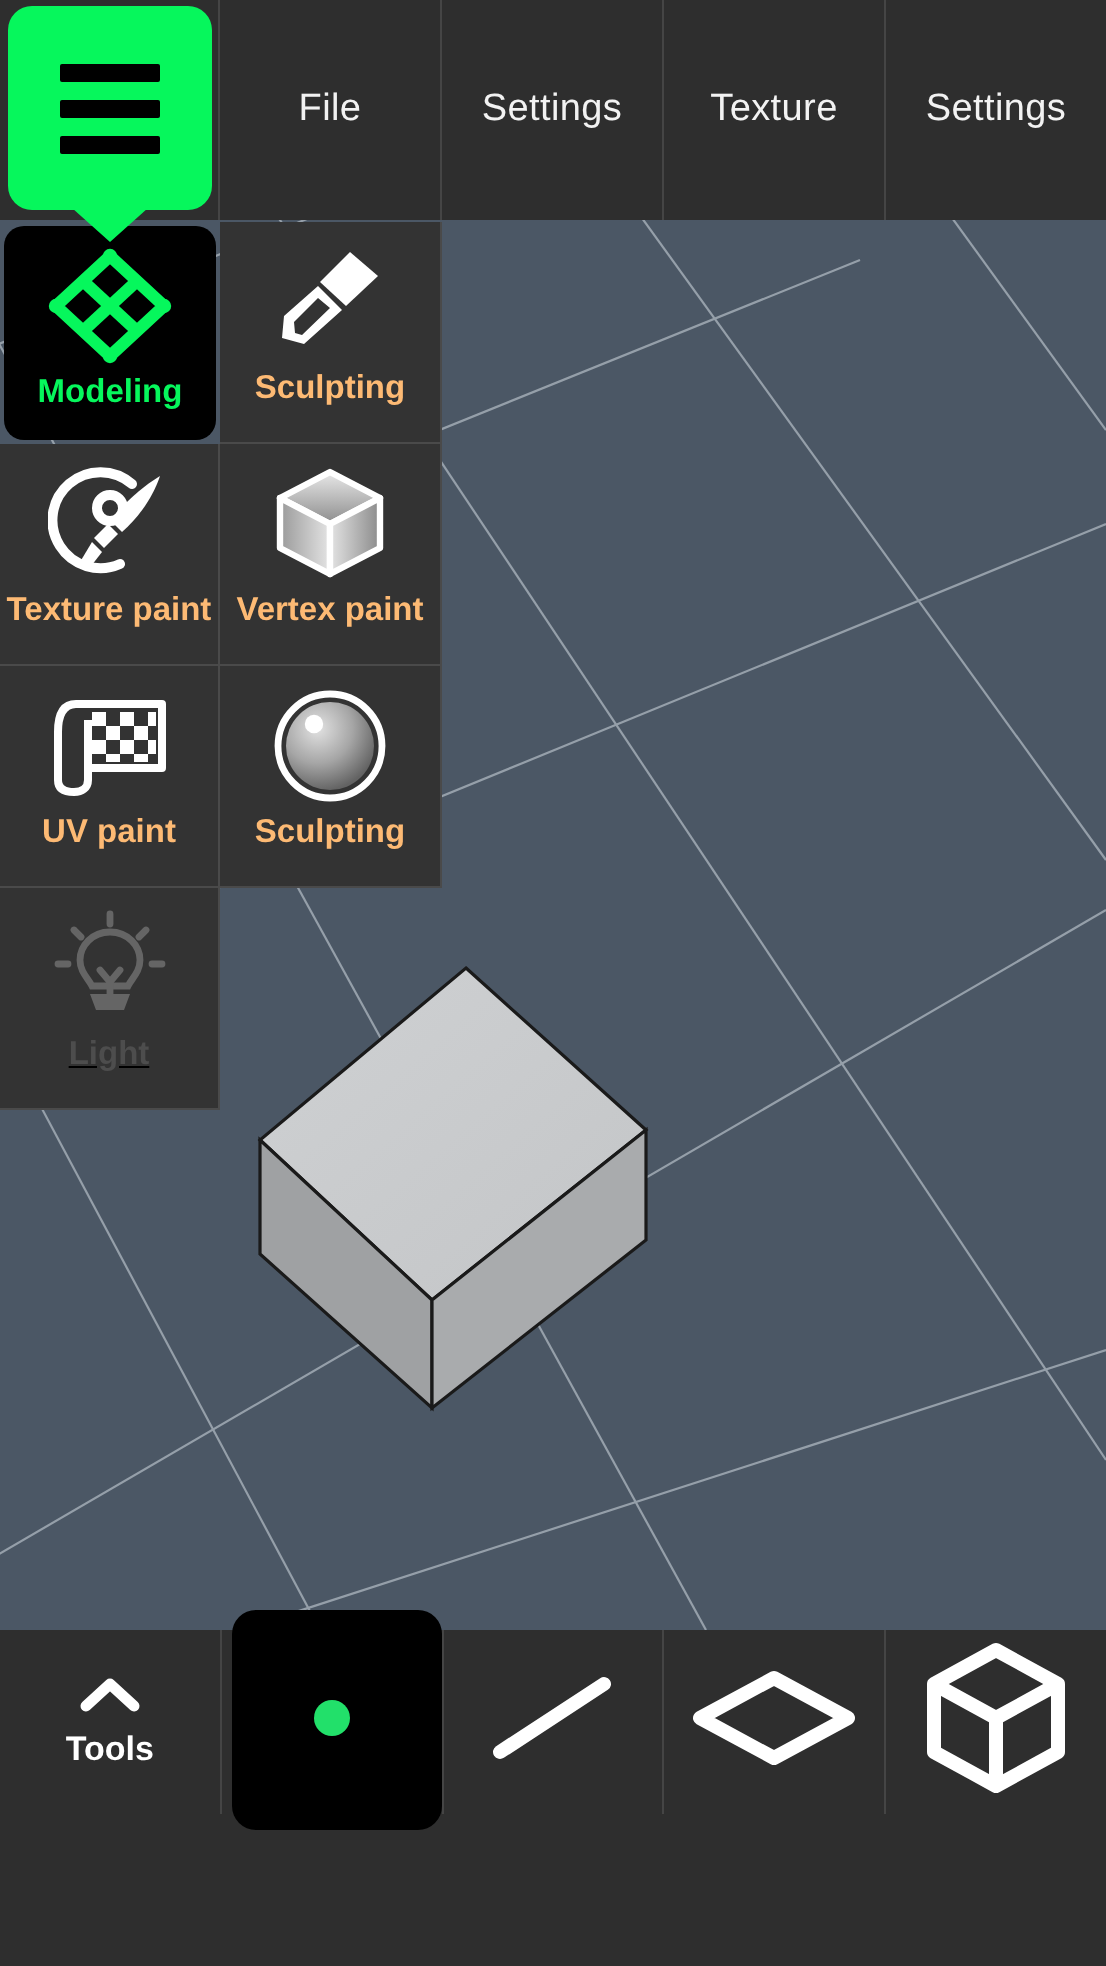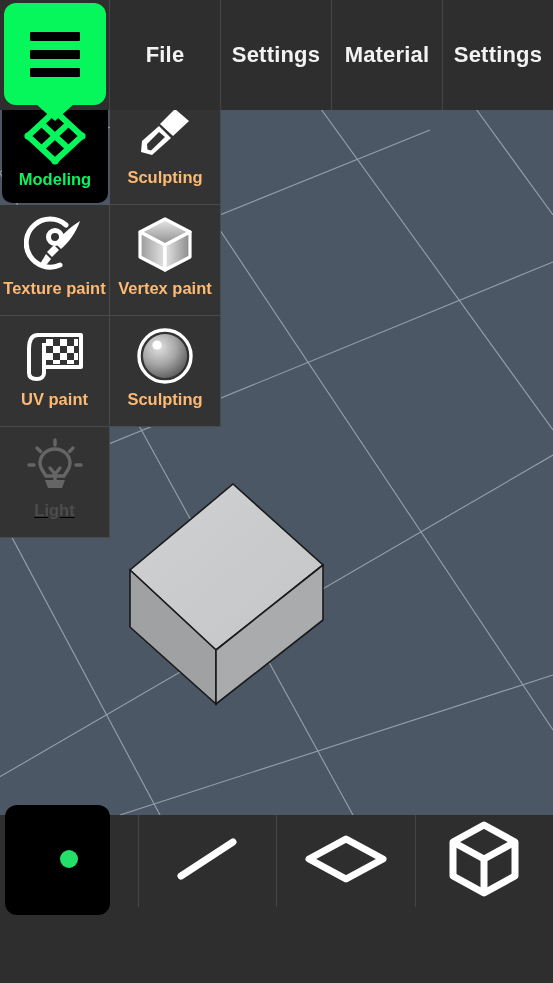--- a/index.html
+++ b/index.html
@@ -12,21 +12,21 @@
   #app{position:relative;width:553px;height:983px;background:#2e2e2e;}
 
   
   #topbar{
     position:absolute;left:0;top:0;width:553px;height:110px;
     background:#2e2e2e;display:flex;align-items:stretch;z-index:30;
   }
   .topcell{
     flex:1;display:flex;align-items:center;justify-content:center;
     border-right:1px solid #454545;
-    color:#f2f2f2;font-size:22px;font-weight:bold;letter-spacing:.2px;
+    color:#f2f2f2;font-size:19px;font-weight:normal;letter-spacing:.2px;
   }
   .topcell:last-child{border-right:none;text-align:right;}
   #menu-slot{width:110px;flex:0 0 110px;border-right:1px solid #454545;position:relative;}
 
   #hamburger{
     position:absolute;left:4px;top:3px;width:102px;height:102px;
     background:#06f75c;border-radius:12px;
     display:flex;align-items:center;justify-content:center;flex-direction:column;gap:9px;
     cursor:pointer;
   }
@@ -39,21 +39,21 @@
 
   
   #viewport{
     position:absolute;left:0;top:110px;width:553px;height:705px;
     background:#4b5765;overflow:hidden;
   }
   #viewport svg{position:absolute;left:0;top:0;}
 
   
   #dropdown{
-    position:absolute;left:0;top:94px;width:192px;z-index:25;
+    position:absolute;left:0;top:111px;width:192px;z-index:25;
     display:grid;grid-template-columns:110px 111px;
     grid-auto-rows:111px;
     background:transparent;
   }
   .mcell{
     background:#333333;border-right:1px solid #4a4a4a;border-bottom:1px solid #4a4a4a;
     display:flex;flex-direction:column;align-items:center;justify-content:flex-start;
     padding-top:9px;cursor:pointer;position:relative;
   }
   .mcell .ico{height:62px;display:flex;align-items:center;justify-content:center;}
@@ -136,21 +136,21 @@
         <span class="bar"></span>
       </div>
     </div>
     <div class="topcell">
       <span>File</span>
     </div>
     <div class="topcell">
       <span>Settings</span>
     </div>
     <div class="topcell">
-      <span>Material</span>
+      <span>Texture</span>
     </div>
     <div class="topcell">
       <span>Settings</span>
     </div>
   </div>
   <div id="ham-pointer"></div>
 
   <div id="dropdown">
 
     <div class="mcell active">
@@ -288,20 +288,28 @@
         </svg>
       </span>
       <span class="lbl">Light</span>
     </div>
 
     <div class="mcell ghost"></div>
   </div>
 
   <div id="bottombar">
 
+    <div class="bcell">
+      <span class="chev">
+        <svg width="34" height="20" viewBox="0 0 34 20">
+          <polyline points="5,15 17,4 29,15" fill="none" stroke="#ffffff" stroke-width="5.5" stroke-linecap="round" stroke-linejoin="round"></polyline>
+        </svg>
+      </span>
+      <span class="blbl">Tools</span>
+    </div>
 
     <div class="bcell sel">
       <span class="inner">
         <svg width="26" height="26" viewBox="0 0 26 26">
           <circle cx="13" cy="13" r="9" fill="#22e06a"></circle>
         </svg>
       </span>
     </div>
 
     <div class="bcell">

